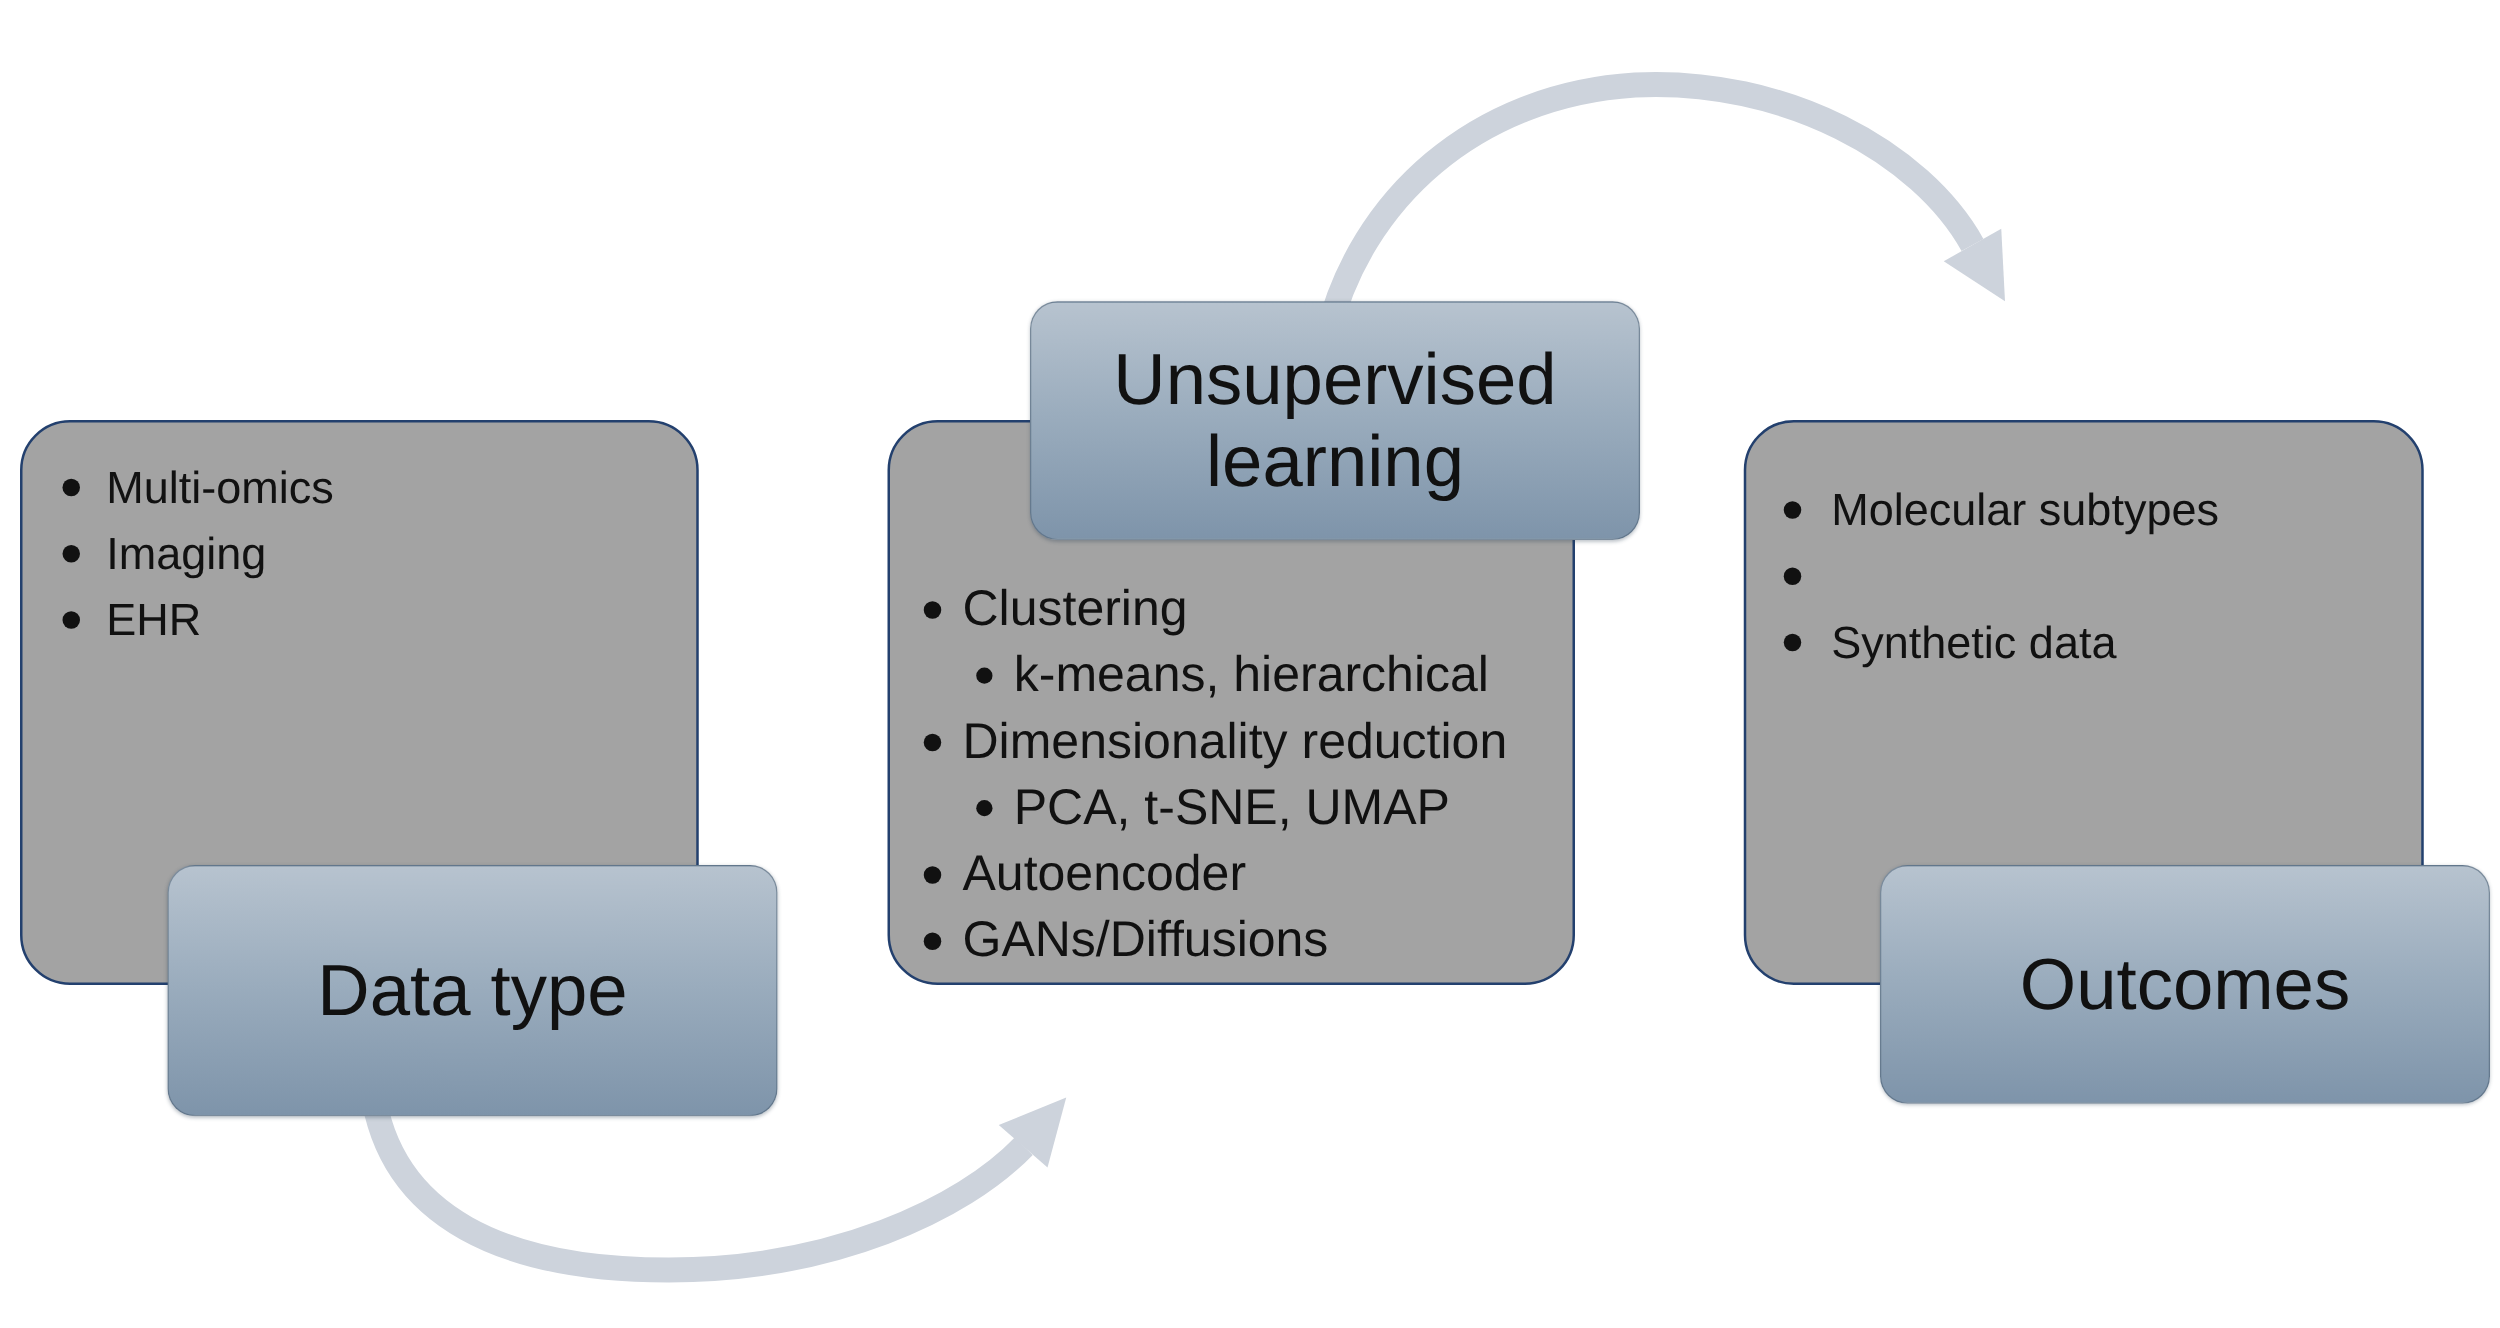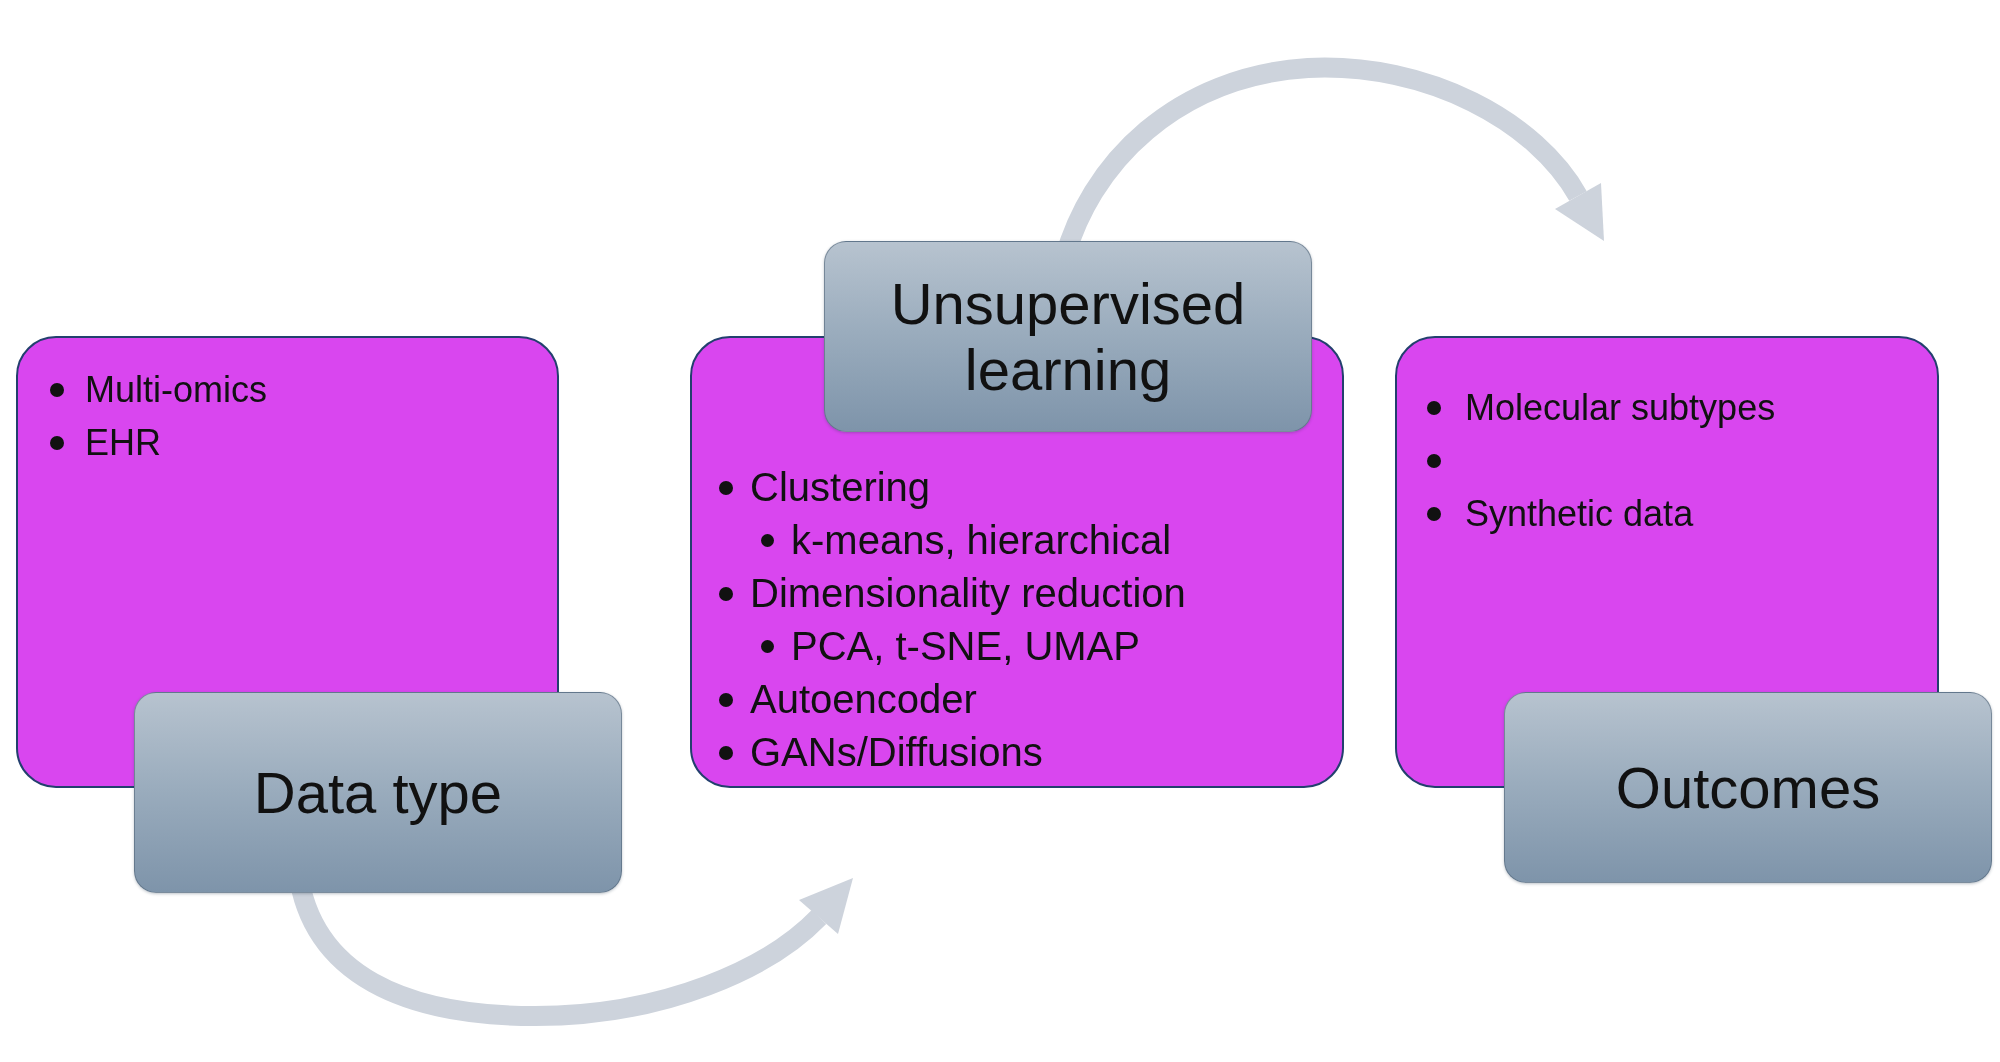--- a/index.html
+++ b/index.html
@@ -2,25 +2,25 @@
 <html><head>
 <meta charset="utf-8">
 <style>
   html,body{margin:0;padding:0;background:#ffffff;}
   .canvas{
     position:relative;width:2000px;height:1062px;background:#ffffff;overflow:hidden;
     font-family:"Liberation Sans","DejaVu Sans",sans-serif;color:#111;
   }
   svg.arrows{position:absolute;left:0;top:0;z-index:1;}
   .content-box{
-    position:absolute;z-index:2;background:#d946ef;
+    position:absolute;z-index:2;background:#a3a3a3;
     border:2.5px solid #23406e;border-radius:40px;box-sizing:border-box;
   }
   #box-0{left:16px;top:336px;width:543px;height:452px;}
-  #box-1{left:690px;top:336px;width:654px;height:452px;}
+  #box-1{left:710px;top:336px;width:550px;height:452px;}
   #box-2{left:1395px;top:336px;width:544px;height:452px;}
 
   ul.bullets{list-style:none;margin:0;padding:0;}
   ul.bullets li{display:flex;align-items:center;height:53px;white-space:nowrap;}
   .dot{flex:none;width:14px;height:14px;border-radius:50%;background:#111;}
   .level-2{margin-left:42px;}
   .level-2 .dot{width:13px;height:13px;}
 
   #box-0 ul{padding:25px 10px 0 32px;font-size:36px;}
   #box-0 .dot{margin-right:21px;}
@@ -59,20 +59,24 @@
       <path d="M 298 872 C 312 975 405 1016 535 1016 C 665 1016 770 968 819 917" fill="none" stroke-width="20" stroke-linecap="butt" stroke="#cdd3dc"></path>
       <polygon points="853,878 838,934 799,900" fill="#cdd3dc"></polygon>
     </g>
   </svg>
 
   <div class="content-box" id="box-0">
     <ul class="bullets">
         <li class="level-1">
           <span class="dot"></span>
           <span class="txt">Multi-omics</span>
+        </li>
+        <li class="level-1">
+          <span class="dot"></span>
+          <span class="txt">Imaging</span>
         </li>
         <li class="level-1">
           <span class="dot"></span>
           <span class="txt">EHR</span>
         </li>
       </ul>
   </div>
 
   <div class="content-box" id="box-1">
     <ul class="bullets">

